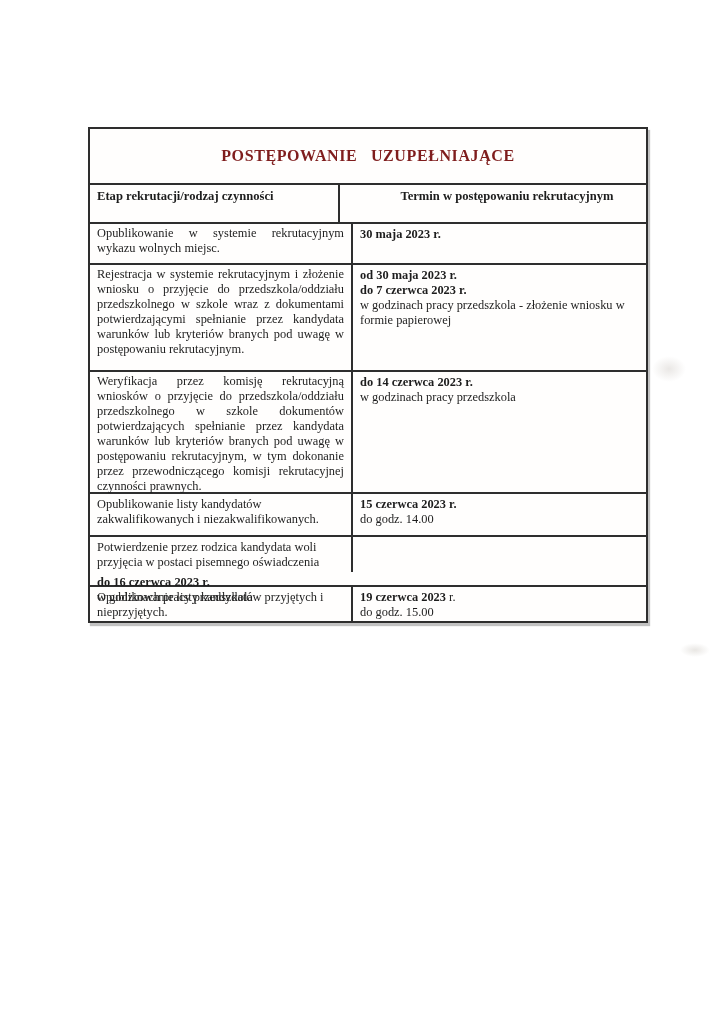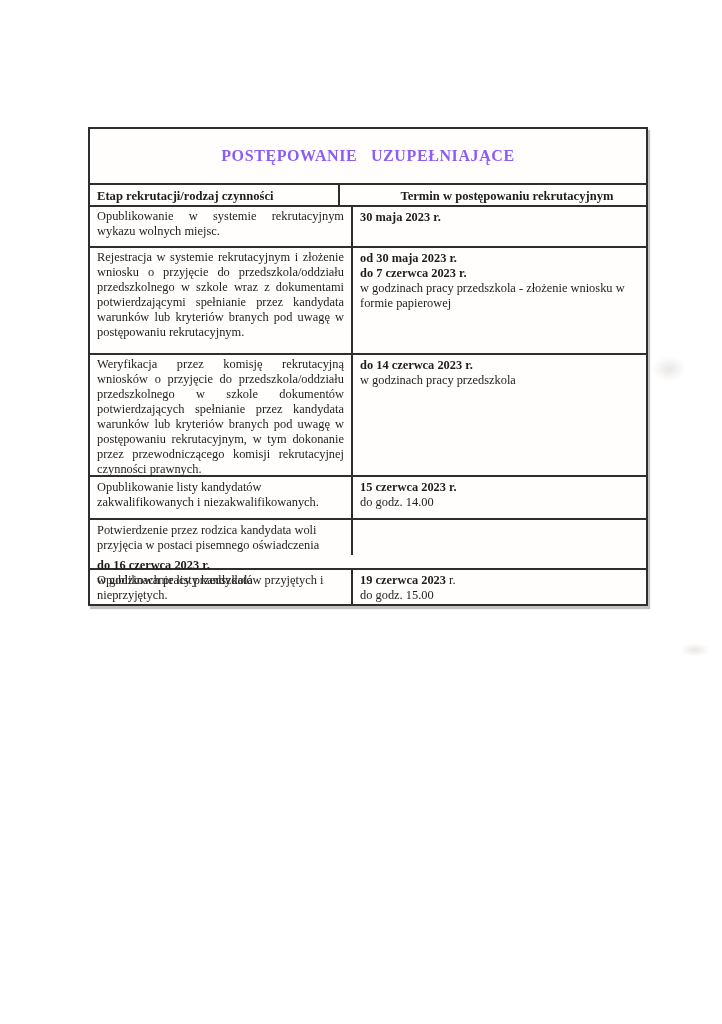--- a/index.html
+++ b/index.html
@@ -36,24 +36,24 @@
   .title-row {
     height: 56px;
     align-items: center;
     justify-content: center;
   }
   .doc-title {
     font-weight: bold;
     font-size: 16px;
     letter-spacing: 0.6px;
     word-spacing: 9px;
-    color: #8b5cf6;
+    color: #7f1d1d;
   }
 
-  .header-row { height: 22px; }
+  .header-row { height: 39px; }
 
   .cell {
     box-sizing: border-box;
     padding: 2px 7px 2px 7px;
     font-size: 12.4px;
     line-height: 15px;
   }
   .cell-etap {
     width: 263px;
     border-right: 2px solid #2e2e2e;

